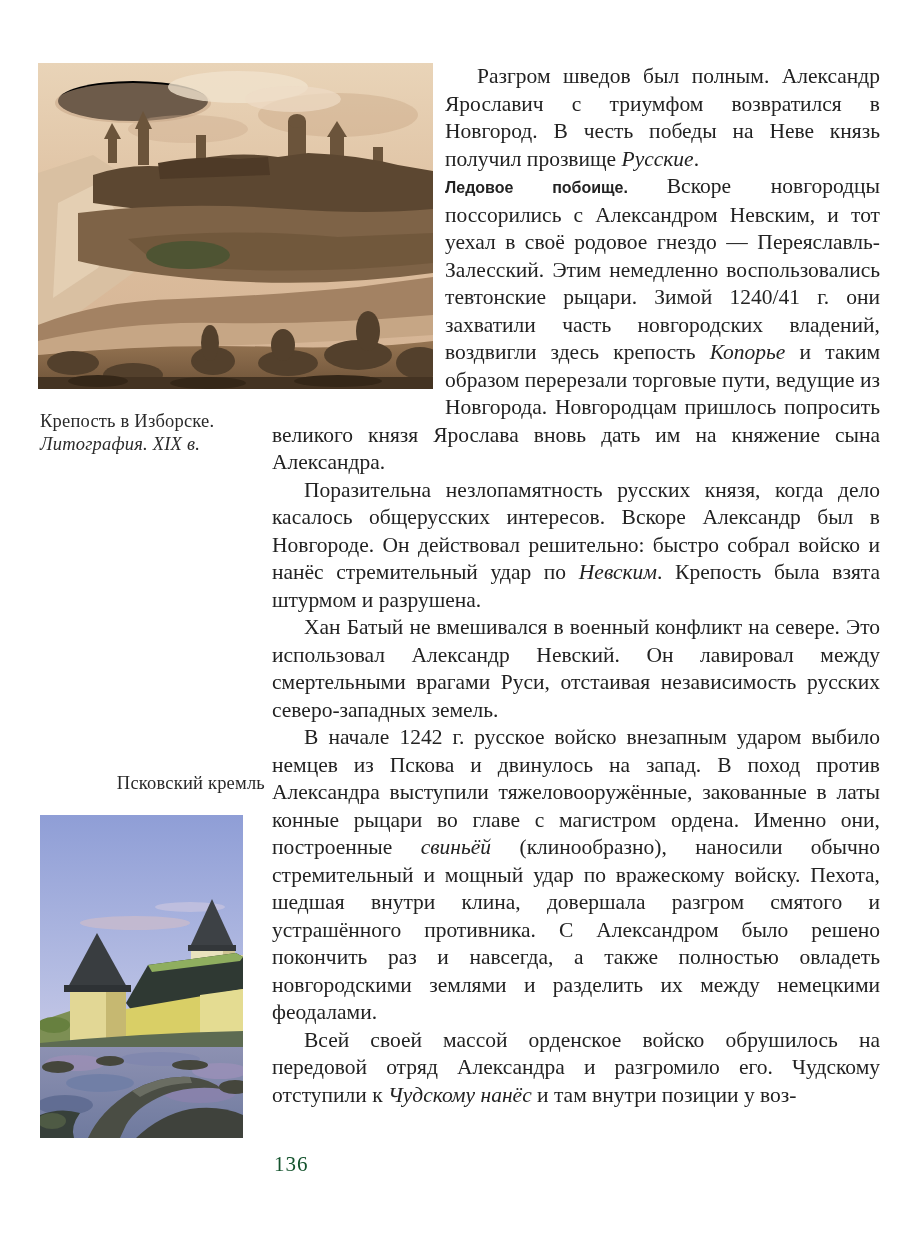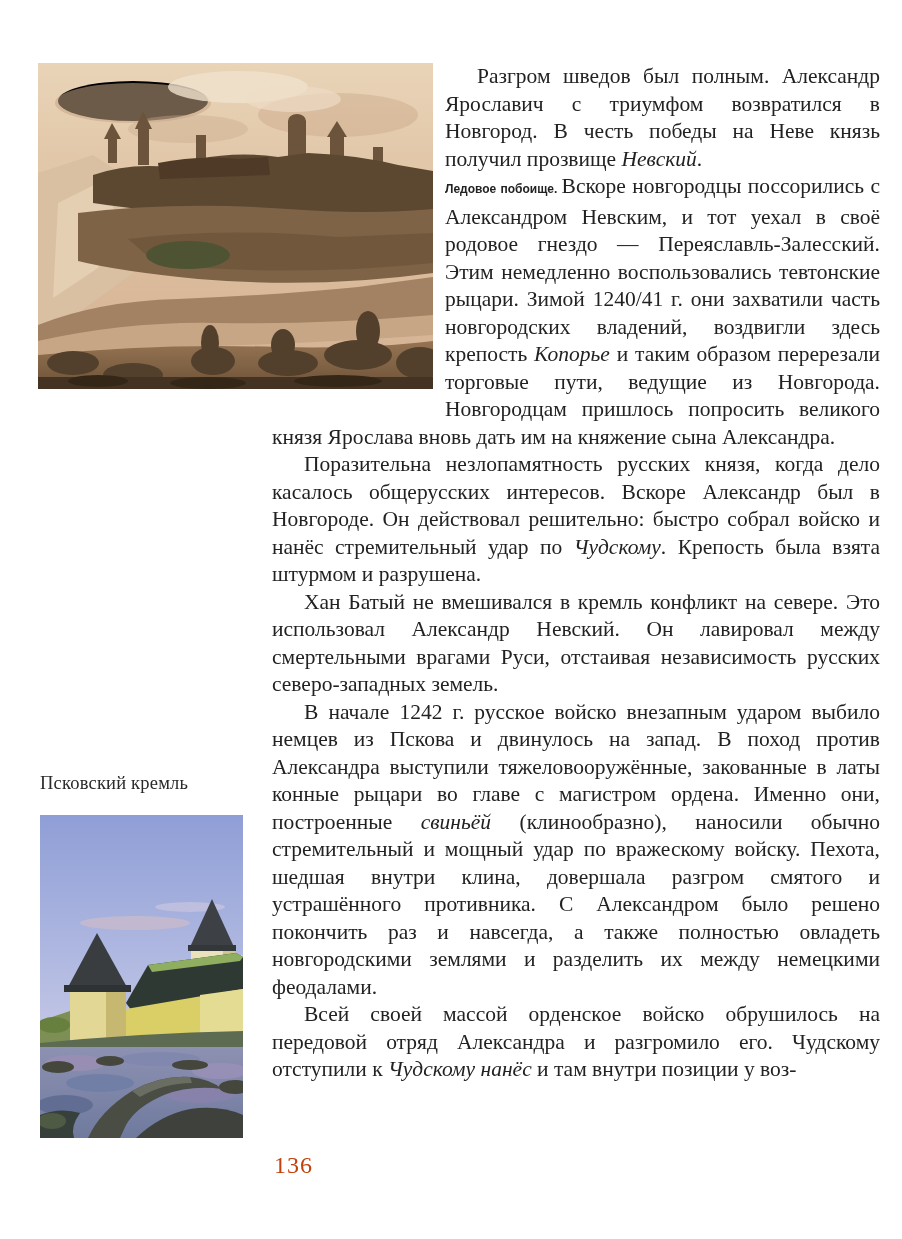--- a/index.html
+++ b/index.html
@@ -28,21 +28,21 @@
   .fig svg { display: block; }
 
   .caption {
     position: absolute;
     font-size: 18.5px;
     line-height: 22.5px;
     color: #2a2a2a;
     letter-spacing: 0.2px;
   }
   .caption-izborsk { left: 40px; top: 410px; width: 225px; }
-  .caption-pskov   { left: 40px; top: 772px; width: 225px; }
+  .caption-pskov   { left: 40px; top: 772px; width: 225px; text-align: right; }
   .caption .cap-italic { font-style: italic; }
 
   
   .article {
     position: absolute;
     left: 272px;
     top: 63px;
     width: 608px;
     font-size: 21.5px;
     line-height: 27.5px;
@@ -54,30 +54,30 @@
     float: left;
     width: 173px;
     height: 358px;
   }
   .para { margin: 0; padding: 0; }
   .para.indent { text-indent: 32px; }
   .para .it { font-style: italic; }
   .para .bh {
     font-family: "Liberation Sans", sans-serif;
     font-weight: 700;
-    font-size: 12px;
+    font-size: 16px;
   }
 
   .page-number {
     position: absolute;
     left: 274px;
     top: 1152px;
-    font-size: 24px;
+    font-size: 21px;
     letter-spacing: 1px;
-    color: #c2410c;
+    color: #14532d;
   }
 </style>
 </head>
 <body>
 
 <div class="page">
 
   <figure class="fig fig-izborsk">
     <svg width="395" height="326" viewBox="0 0 395 326" xmlns="http://www.w3.org/2000/svg">
       <defs>
@@ -144,20 +144,24 @@
       </g>
       <rect x="0" y="314" width="395" height="12" fill="#443322"></rect>
       <g fill="#352718">
         <ellipse cx="60" cy="318" rx="30" ry="6"></ellipse>
         <ellipse cx="170" cy="320" rx="38" ry="6"></ellipse>
         <ellipse cx="300" cy="318" rx="44" ry="6"></ellipse>
       </g>
     </svg>
   </figure>
 
+  <figcaption class="caption caption-izborsk">
+    <span>Крепость в Изборске.</span><br>
+    <span class="cap-italic">Литография. XIX в.</span>
+  </figcaption>
 
   <figcaption class="caption caption-pskov">
     <span>Псковский кремль</span>
   </figcaption>
 
   <figure class="fig fig-pskov">
     <svg width="203" height="323" viewBox="0 0 203 323" xmlns="http://www.w3.org/2000/svg">
       <defs>
         <linearGradient id="psky" x1="0" y1="0" x2="0" y2="1">
           <stop offset="0" stop-color="#8f9ed6"></stop>
@@ -217,23 +221,23 @@
       <path d="M92,276 Q120,260 150,262 L152,268 Q124,268 100,282 Z" fill="#6a6d62"></path>
 
       <path d="M96,323 Q120,300 150,294 Q180,290 203,300 L203,323 Z" fill="#3f423c"></path>
       <path d="M0,300 Q20,292 40,298 Q30,312 34,323 L0,323 Z" fill="#37403a"></path>
       <ellipse cx="12" cy="306" rx="14" ry="8" fill="#4e5a44"></ellipse>
     </svg>
   </figure>
 
   <div class="article">
     <div class="float-spacer"></div>
-  <p class="para indent"><span>Разгром шведов был полным. Александр Ярославич с триумфом возвратился в Новгород. В честь победы на Неве князь получил прозвище </span><span class="it">Невский</span><span>.</span></p>
+  <p class="para indent"><span>Разгром шведов был полным. Александр Ярославич с триумфом возвратился в Новгород. В честь победы на Неве князь получил прозвище </span><span class="it">Русские</span><span>.</span></p>
       <p class="para"><span class="bh">Ледовое побоище. </span><span>Вскоре новгородцы поссорились с Александром Невским, и тот уехал в своё родовое гнездо — Переяславль-Залесский. Этим немедленно воспользовались тевтонские рыцари. Зимой 1240/41 г. они захватили часть новгородских владений, воздвигли здесь крепость </span><span class="it">Копорье</span><span> и таким образом перерезали торговые пути, ведущие из Новгорода. Новгородцам пришлось попросить великого князя Ярослава вновь дать им на княжение сына Александра.</span></p>
-      <p class="para indent"><span>Поразительна незлопамятность русских князя, когда дело касалось общерусских интересов. Вскоре Александр был в Новгороде. Он действовал решительно: быстро собрал войско и нанёс стремительный удар по </span><span class="it">Чудскому</span><span>. Крепость была взята штурмом и разрушена.</span></p>
-      <p class="para indent"><span>Хан Батый не вмешивался в кремль конфликт на севере. Это использовал Александр Невский. Он лавировал между смертельными врагами Руси, отстаивая независимость русских северо-западных земель.</span></p>
+      <p class="para indent"><span>Поразительна незлопамятность русских князя, когда дело касалось общерусских интересов. Вскоре Александр был в Новгороде. Он действовал решительно: быстро собрал войско и нанёс стремительный удар по </span><span class="it">Невским</span><span>. Крепость была взята штурмом и разрушена.</span></p>
+      <p class="para indent"><span>Хан Батый не вмешивался в военный конфликт на севере. Это использовал Александр Невский. Он лавировал между смертельными врагами Руси, отстаивая независимость русских северо-западных земель.</span></p>
       <p class="para indent"><span>В начале 1242 г. русское войско внезапным ударом выбило немцев из Пскова и двинулось на запад. В поход против Александра выступили тяжеловооружённые, закованные в латы конные рыцари во главе с магистром ордена. Именно они, построенные </span><span class="it">свиньёй</span><span> (клинообразно), наносили обычно стремительный и мощный удар по вражескому войску. Пехота, шедшая внутри клина, довершала разгром смятого и устрашённого противника. С Александром было решено покончить раз и навсегда, а также полностью овладеть новгородскими землями и разделить их между немецкими феодалами.</span></p>
       <p class="para indent"><span>Всей своей массой орденское войско обрушилось на передовой отряд Александра и разгромило его. Чудскому отступили к </span><span class="it">Чудскому нанёс</span><span> и там внутри позиции у воз-</span></p>
     </div>
 
   <div class="page-number">136</div>
 
 </div>
 
 </body></html>

